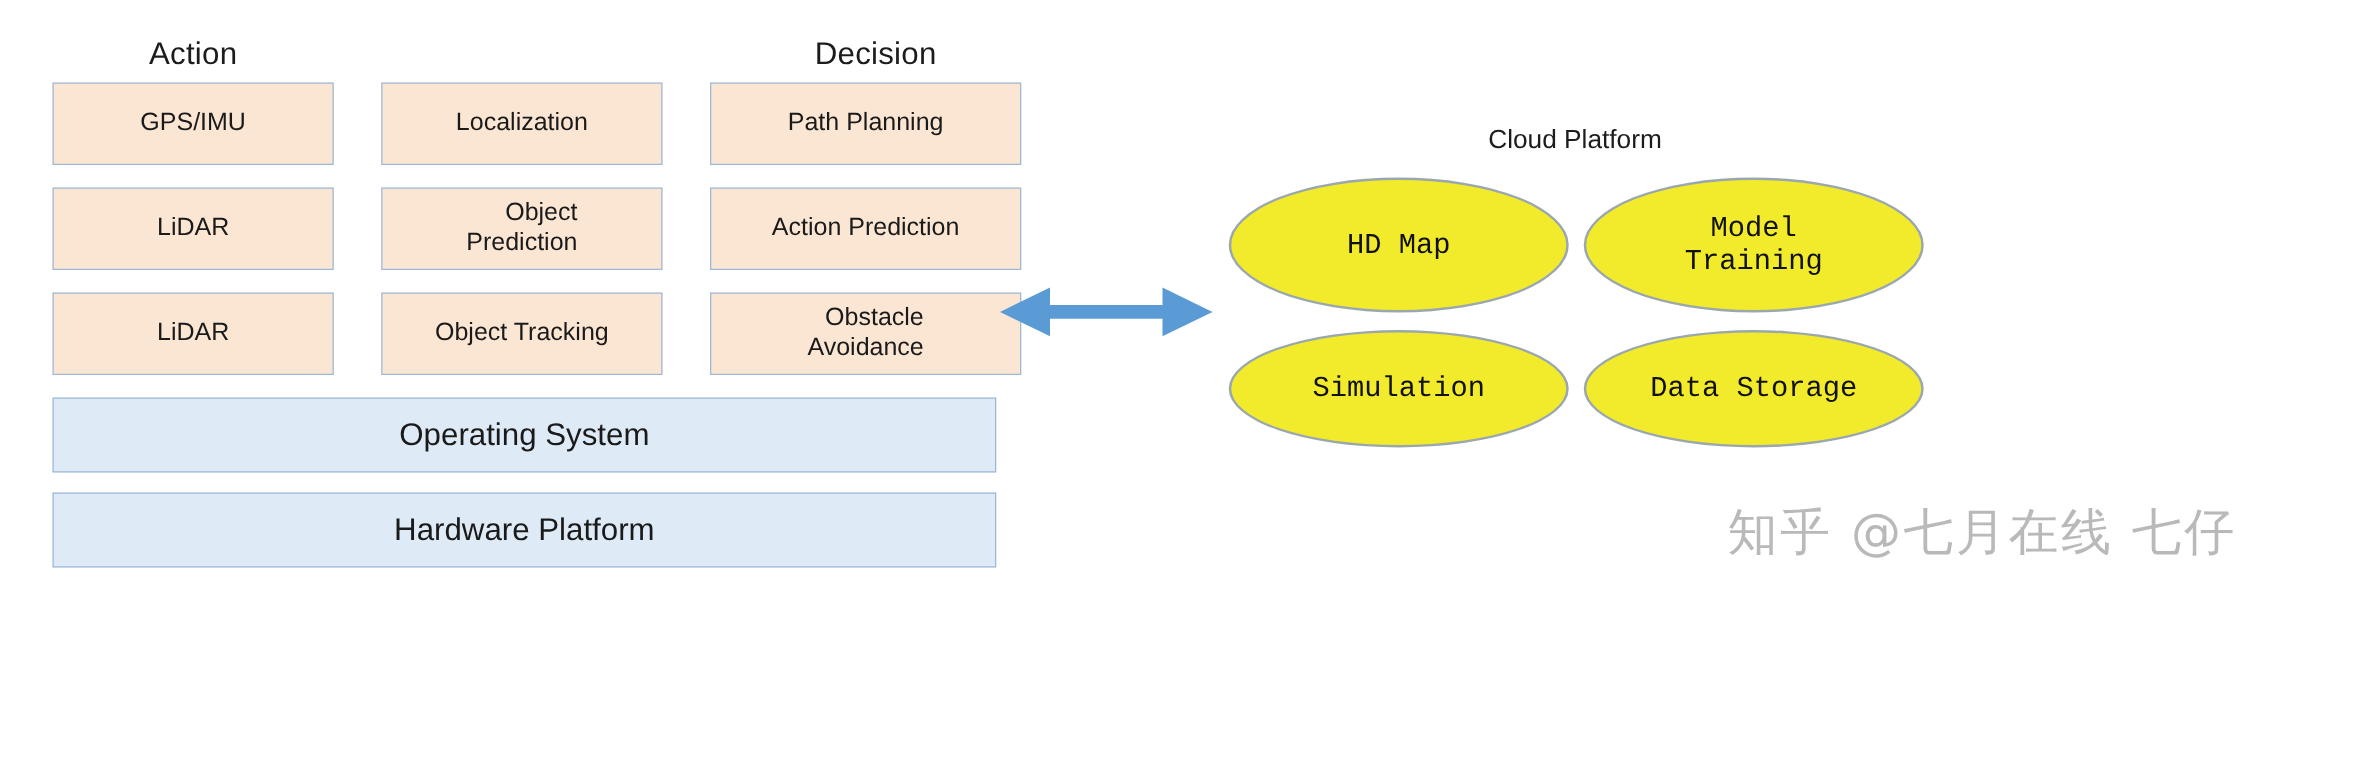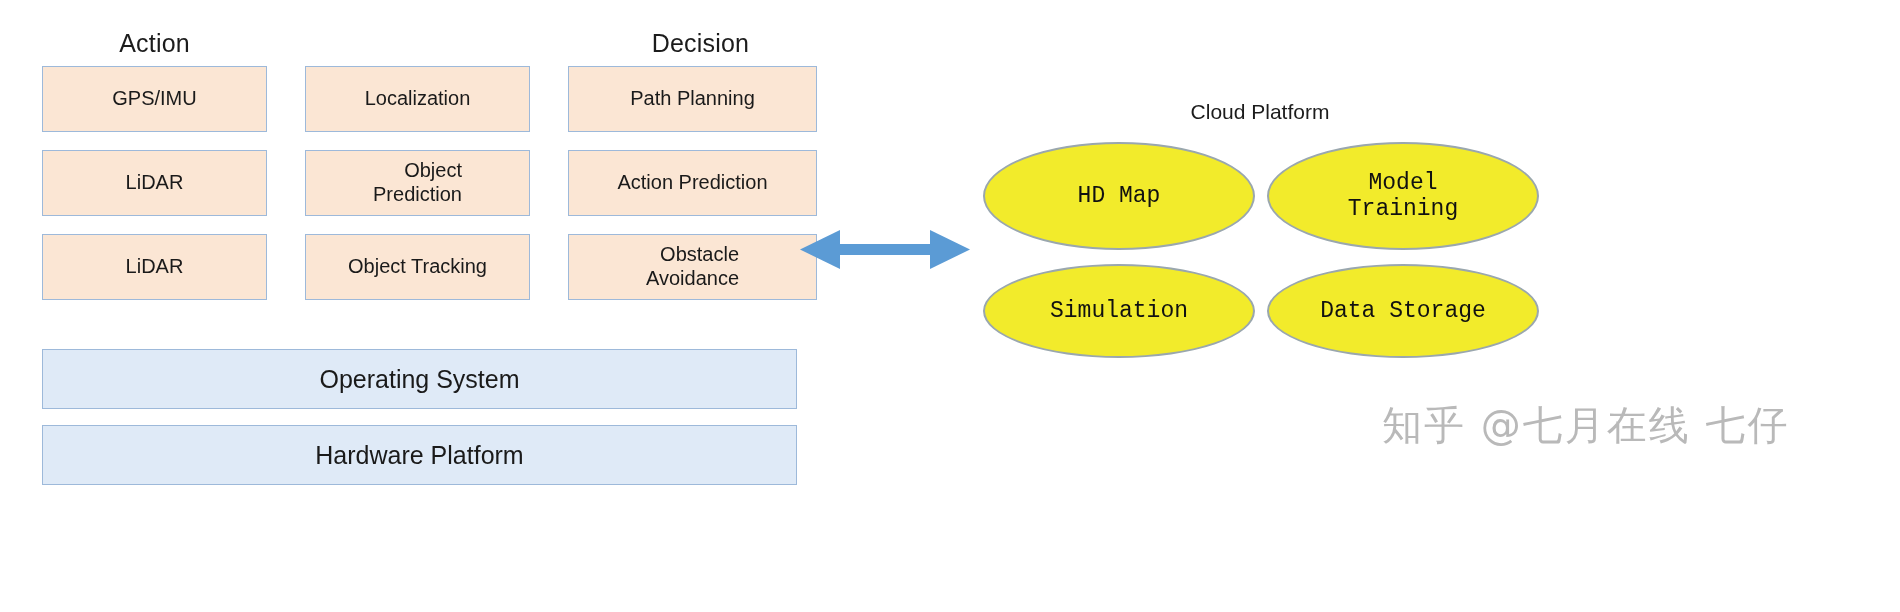--- a/index.html
+++ b/index.html
@@ -89,21 +89,20 @@
     left: 0;
     width: 755px;
     box-sizing: border-box;
     background: #dfeaf7;
     border: 1.5px solid #9db9da;
     display: flex;
     align-items: center;
     justify-content: center;
     font-size: 25px;
     color: #1a1a1a;
-    margin-top: 31px;
   }
   #bar-os { top: 296px; height: 60px; }
   #bar-hw { top: 372px; height: 60px; }
 
   
   #arrow {
     position: absolute;
     left: 800px;
     top: 222px;
     width: 170px;

